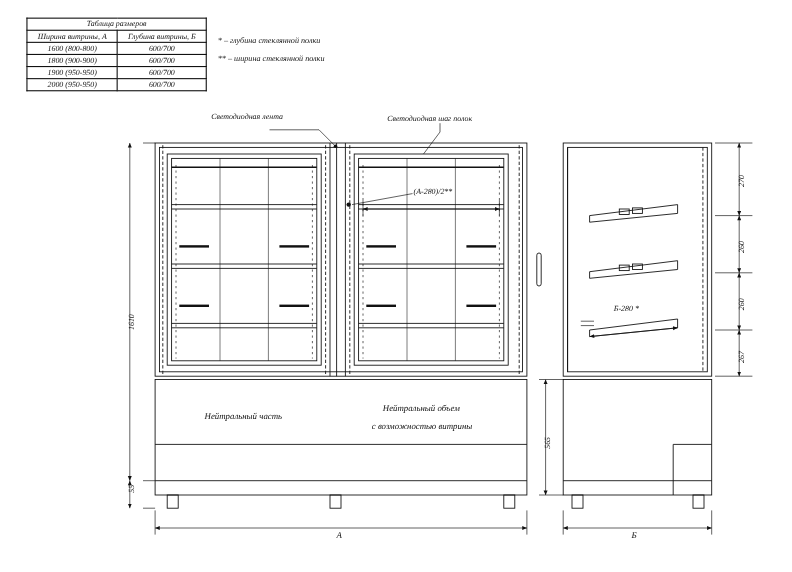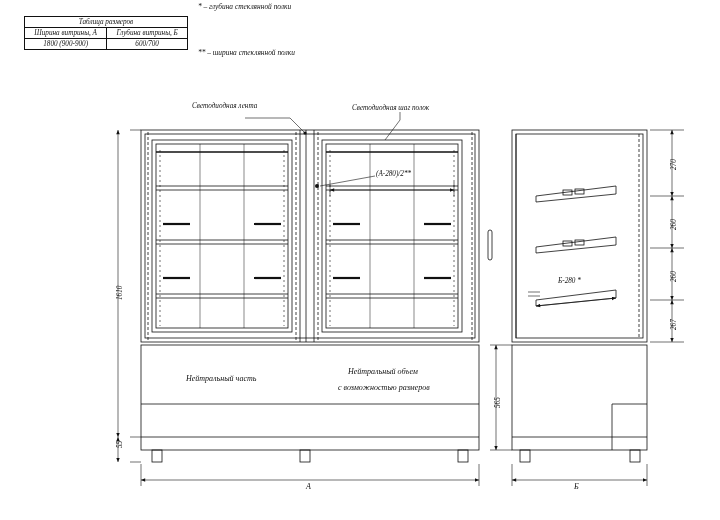--- a/index.html
+++ b/index.html
@@ -237,37 +237,49 @@
   <table class="size-table">
     <tbody>
         <tr>
           <td class="title-cell" colspan="2">Таблица размеров</td>
         </tr>
     <tr>
       <th>Ширина витрины, А</th>
       <th>Глубина витрины, Б</th>
     </tr>
     <tr>
+      <td>1600 (800-800)</td>
+      <td>600/700</td>
+    </tr>
+    <tr>
       <td>1800 (900-900)</td>
+      <td>600/700</td>
+    </tr>
+    <tr>
+      <td>1900 (950-950)</td>
+      <td>600/700</td>
+    </tr>
+    <tr>
+      <td>2000 (950-950)</td>
       <td>600/700</td>
     </tr>
   </tbody>
     </table>
 
-  <div class="note" style="left:198px; top:2px;">* – глубина стеклянной полки</div>
+  <div class="note" style="left:198px; top:32px;">* – глубина стеклянной полки</div>
   <div class="note" style="left:198px; top:48px;">** – ширина стеклянной полки</div>
 
   <div class="lbl" style="left:192px; top:102px;">Светодиодная лента</div>
   <div class="lbl" style="left:352px; top:104px;">Светодиодная шаг полок</div>
   <div class="lbl" style="left:360px; top:170px;padding-left:16px;">(А-280)/2**</div>
   <div class="lbl" style="left:558px; top:277px;text-align:center;">Б-280 *</div>
 
   <div class="lbl big" style="left:186px; top:374px;">Нейтральный часть</div>
   <div class="lbl big" style="left:348px; top:367px;">Нейтральный объем</div>
-  <div class="lbl big" style="left:338px; top:383px;">с возможностью размеров</div>
+  <div class="lbl big" style="left:338px; top:383px;">с возможностью витрины</div>
 
   <div class="lbl rot" style="left:116px; top:300px;">1610</div>
   <div class="lbl rot" style="left:116px; top:448px;">55</div>
   <div class="lbl big" style="left:306px; top:482px;">А</div>
 
   <div class="lbl big" style="left:574px; top:482px;">Б</div>
   <div class="lbl rot" style="left:494px; top:408px;">565</div>
 
   <div class="lbl rot" style="left:670px; top:170px;">270</div>
   <div class="lbl rot" style="left:670px; top:230px;">260</div>

